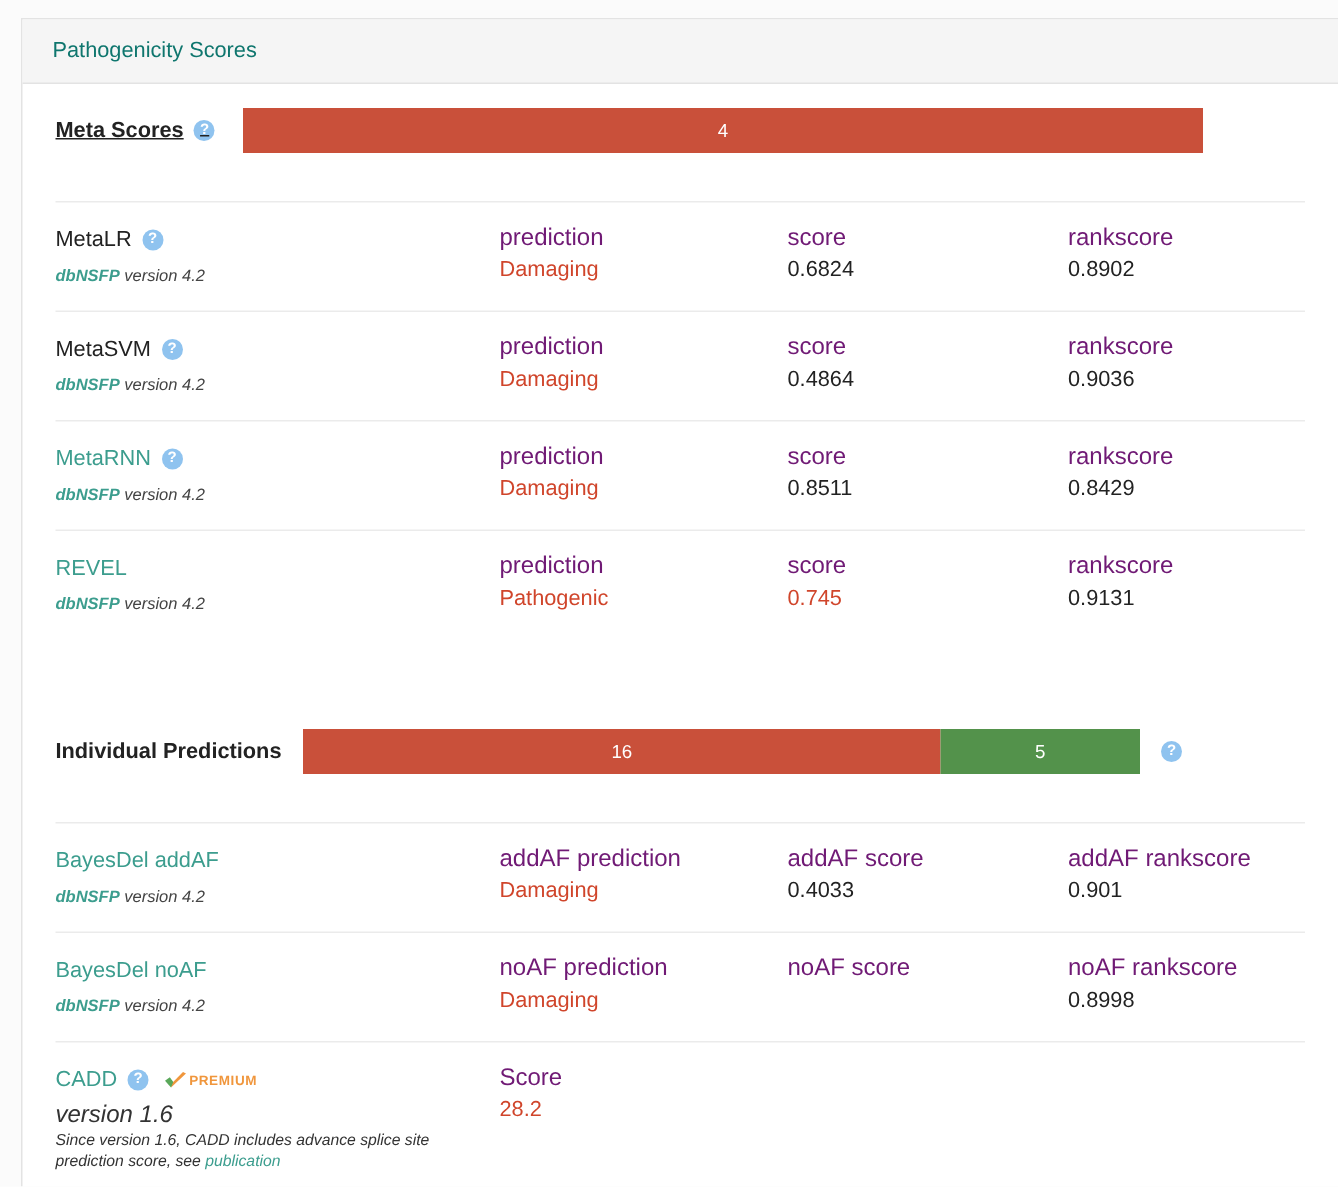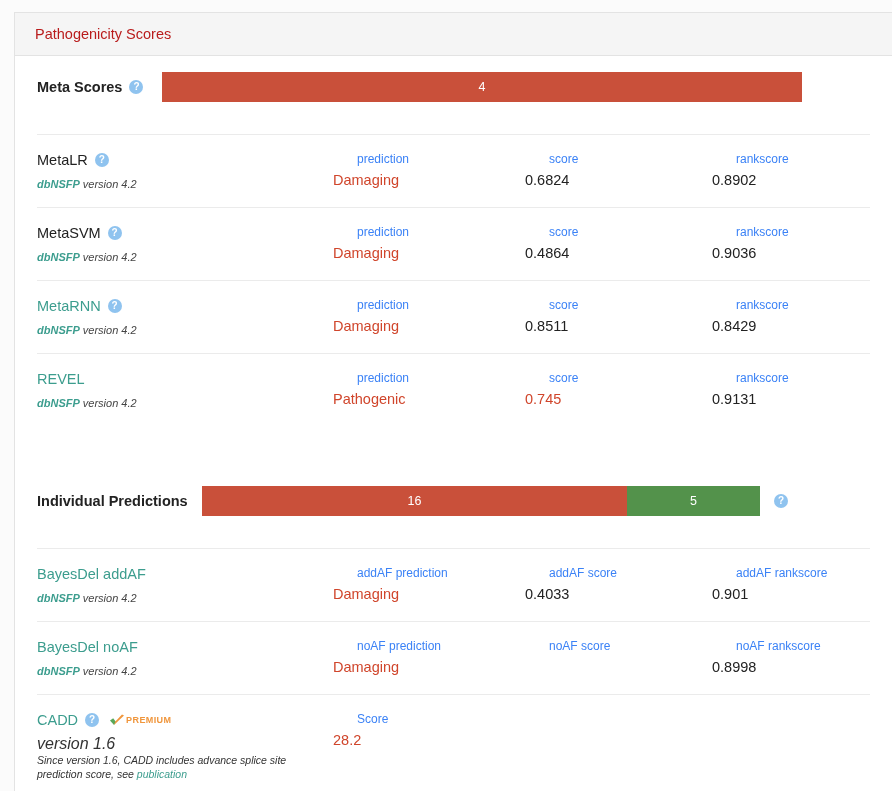--- a/index.html
+++ b/index.html
@@ -28,41 +28,41 @@
   .panel-header {
     height: 43px;
     background: #f5f5f5;
     border-bottom: 1px solid #e3e3e3;
     display: flex;
     align-items: center;
     padding-left: 20px;
   }
   .panel-title {
     font-size: 14.5px;
-    color: #b91c1c;
+    color: #0f766e;
     font-weight: 400;
   }
   .panel-body { padding: 0; }
 
   
   .summary-row {
     display: flex;
     align-items: center;
     padding: 0 22px 0 22px;
     height: 62px;
   }
   .summary-label {
     font-size: 14.5px;
     font-weight: bold;
     color: #222;
     display: flex;
     align-items: center;
     white-space: nowrap;
   }
-  .meta-label { width: 125px; }
+  .meta-label { width: 125px; text-decoration: underline; }
   .ind-label  { width: 165px; }
 
   .bar {
     display: flex;
     height: 30px;
     overflow: hidden;
   }
   .bar-seg {
     display: flex;
     align-items: center;
@@ -133,25 +133,24 @@
     font-size: 10.5px;
     font-style: italic;
     color: #333;
     margin-top: 3px;
     line-height: 13.5px;
     max-width: 275px;
   }
   .note a { color: #3c9d8e; text-decoration: none; }
 
   .field-label {
-    font-size: 12px;
-    color: #3b82f6;
+    font-size: 16px;
+    color: #701a75;
     line-height: 16px;
     margin-bottom: 3px;
-    margin-left: 24px;
   }
   .field-value {
     font-size: 14.5px;
     color: #222222;
     line-height: 20px;
   }
   .v-red   { color: #d0452b; }
 
   
   .premium {

